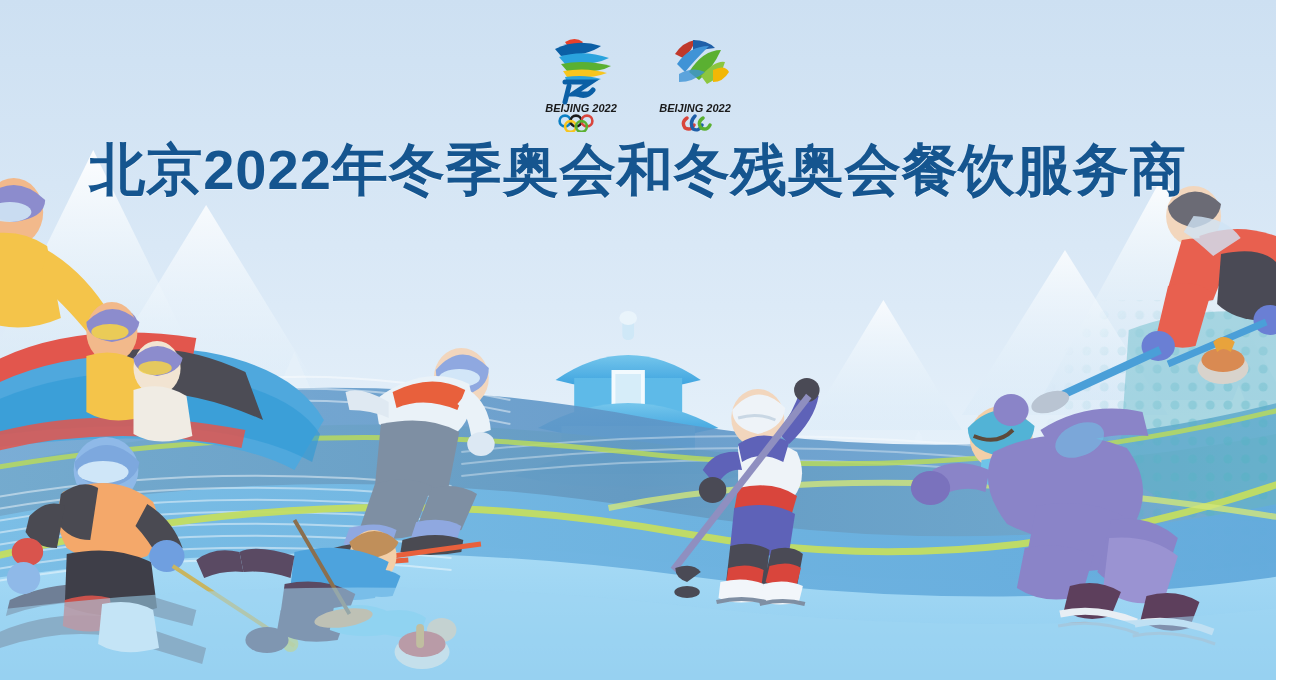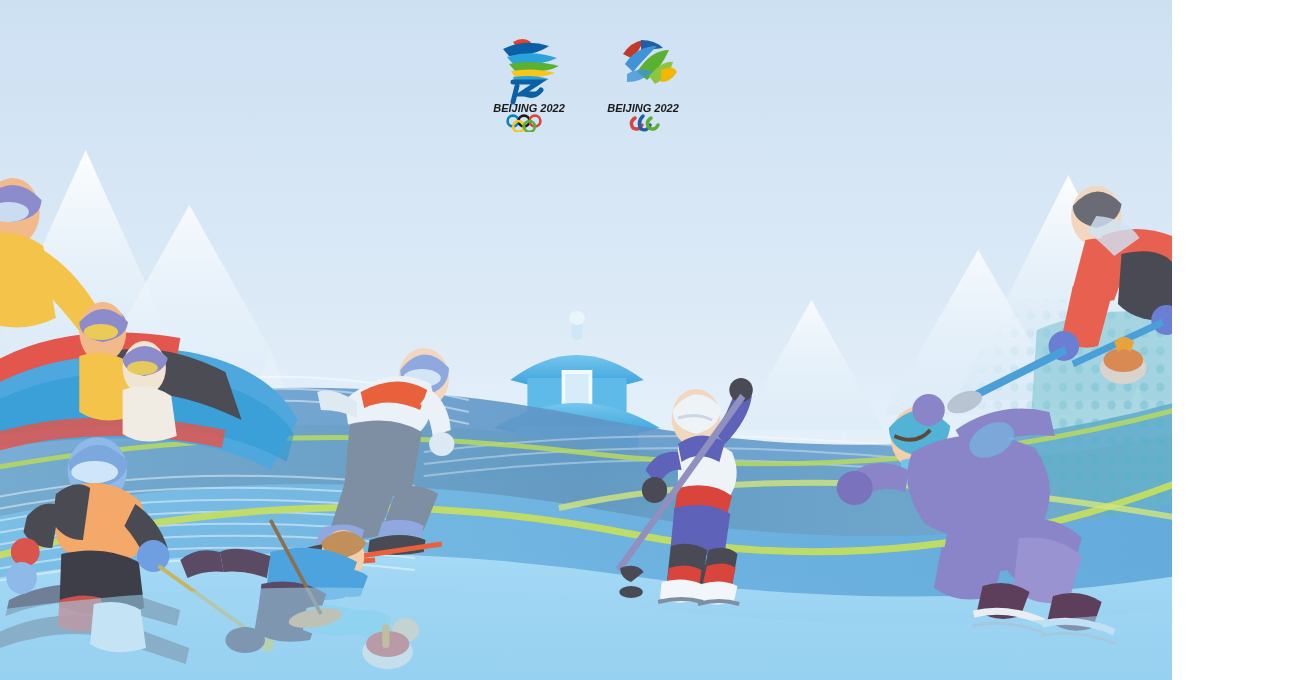--- a/index.html
+++ b/index.html
@@ -1,21 +1,21 @@
 <!DOCTYPE html>
 <html><head>
 <meta charset="utf-8">
 <title>Beijing 2022 Banner</title>
 <style>
   html,body{margin:0;padding:0;background:#fff;}
   body{font-family:"Liberation Sans","DejaVu Sans",sans-serif;}
 
   #banner{
     position:relative;
-    width:1172px;
+    width:1276px;
     height:680px;
     overflow:hidden;
     background:linear-gradient(180deg,#cfe0f1 0%,#d6e6f4 35%,#e2eef8 62%,#eaf3fb 80%,#f2f8fd 100%);
   }
   .layer{position:absolute;inset:0;}
   .layer svg{display:block;width:100%;height:100%;}
 
   
   #title-block{
     position:absolute;
@@ -387,15 +387,16 @@
           <g>
             <path d="M38 86 Q32 90 36 96 Q42 99 45 93" fill="none" stroke="#d9453c" stroke-width="3.4" stroke-linecap="round"></path>
             <path d="M46 84 Q40 90 44 97 Q50 100 53 93" fill="none" stroke="#1f5fa8" stroke-width="3.4" stroke-linecap="round"></path>
             <path d="M54 86 Q48 90 52 96 Q58 99 61 93" fill="none" stroke="#5ab031" stroke-width="3.4" stroke-linecap="round"></path>
           </g>
         </svg>
       </div>
 
     </div>
 
+    <div id="page-title">北京2022年冬季奥会和冬残奥会餐饮服务商</div>
   </div>
 
 </div>
 
 </body></html>

